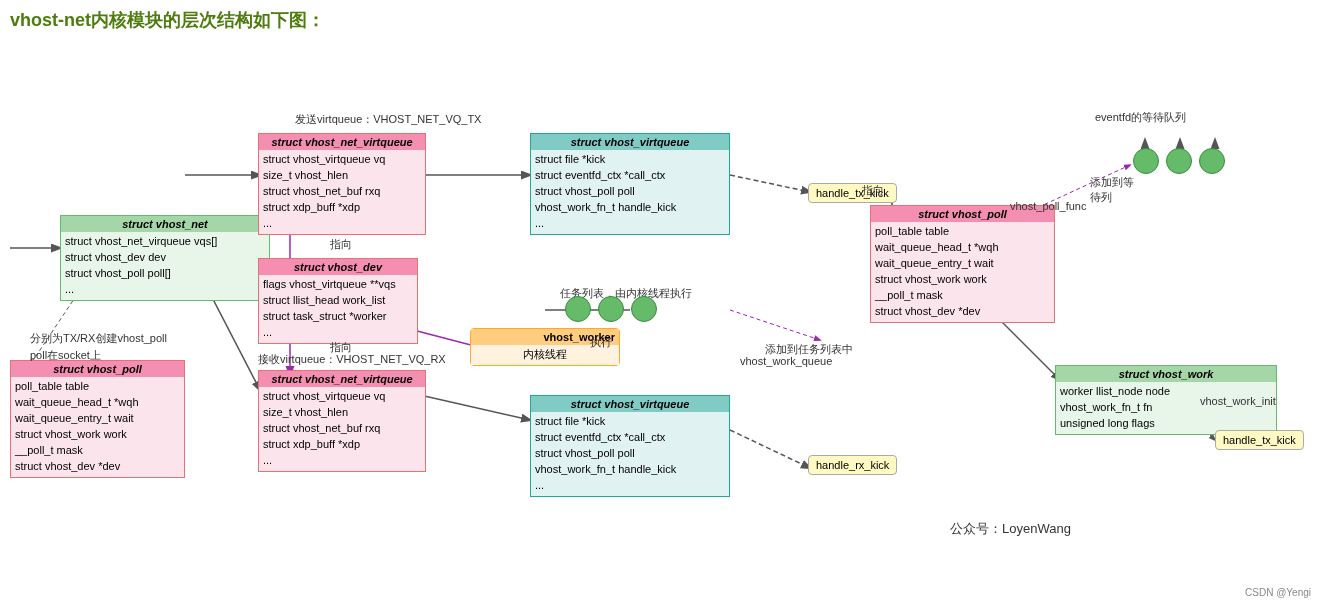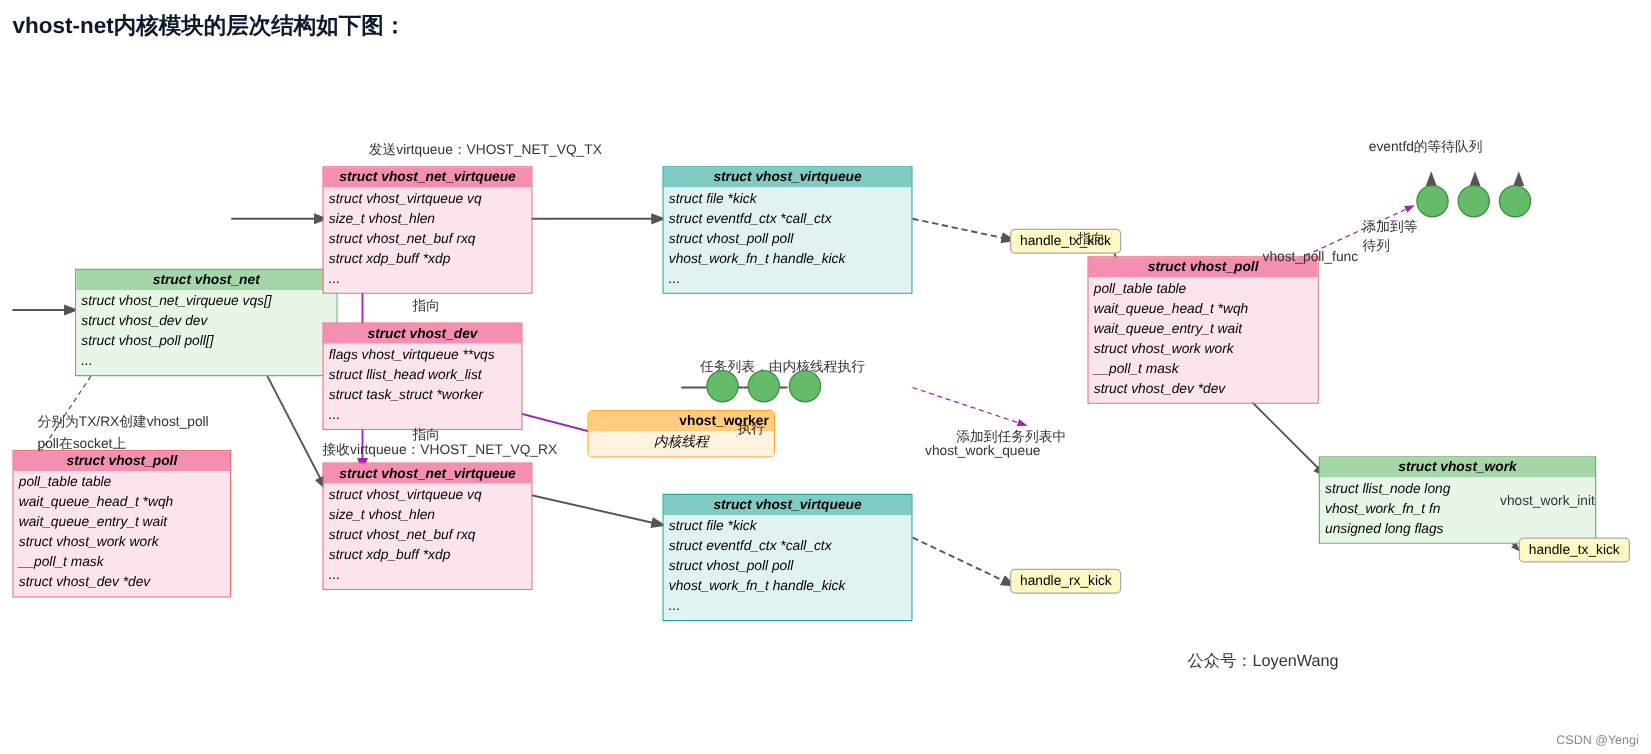--- a/index.html
+++ b/index.html
@@ -18,21 +18,21 @@
       height: 603px;
       background: #fff;
     }
 
     .title {
       position: absolute;
       top: 8px;
       left: 10px;
       font-size: 18px;
       font-weight: bold;
-      color: #0f172a;
+      color: #4d7c0f;
     }
 
     
     .struct-box {
       position: absolute;
       border: 1.5px solid #888;
       font-size: 11px;
       min-width: 150px;
     }
 
@@ -40,21 +40,20 @@
       text-align: center;
       font-style: italic;
       font-weight: bold;
       padding: 2px 4px;
       font-size: 11px;
     }
 
     .struct-box .box-body {
       padding: 2px 4px;
       line-height: 1.45;
-      font-style: italic;
     }
 
     .struct-box .box-body div {
       white-space: nowrap;
     }
 
     
     .pink-box .box-title { background: #f48fb1; }
     .pink-box .box-body { background: #fce4ec; }
     .pink-box { border-color: #e57373; }
@@ -266,21 +265,21 @@
       <div>wait_queue_entry_t wait</div>
       <div>struct vhost_work work</div>
       <div>__poll_t mask</div>
       <div>struct vhost_dev *dev</div>
     </div>
   </div>
 
   <div class="struct-box green-box" style="left:1055px; top:365px; width:222px;">
     <div class="box-title">struct vhost_work</div>
     <div class="box-body">
-      <div>struct llist_node long</div>
+      <div>worker llist_node node</div>
       <div>vhost_work_fn_t fn</div>
       <div>unsigned long flags</div>
     </div>
   </div>
 
   <div class="label-box" style="left:808px; top:183px;">
     <span>handle_tx_kick</span>
   </div>
 
   <div class="label-box" style="left:1215px; top:430px;">

